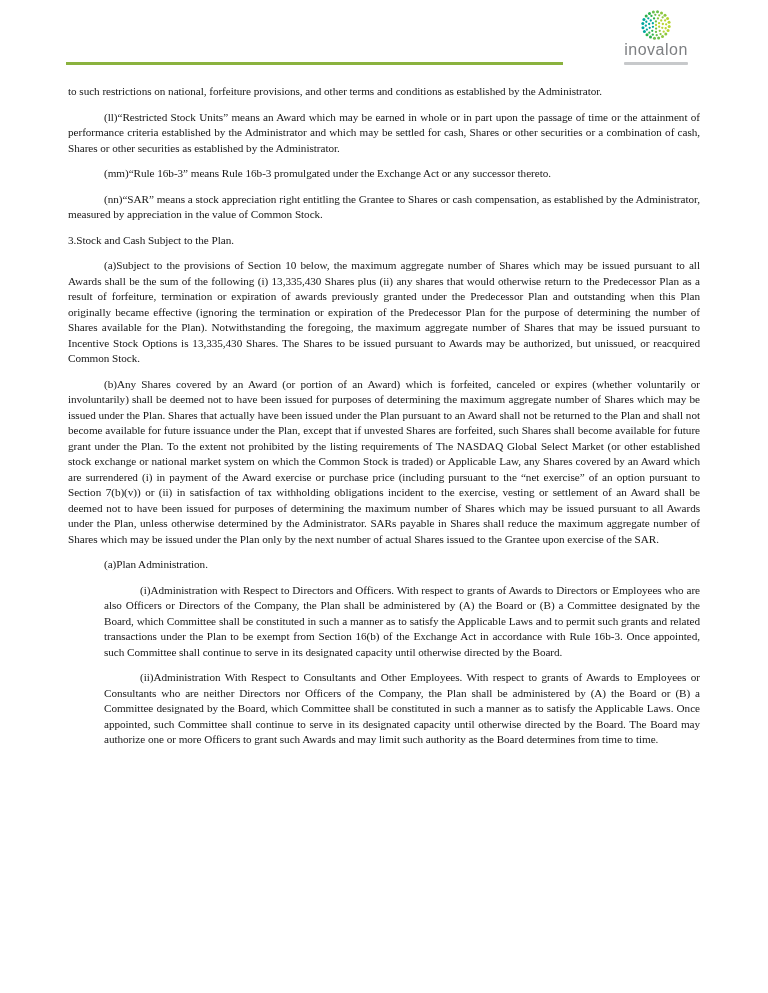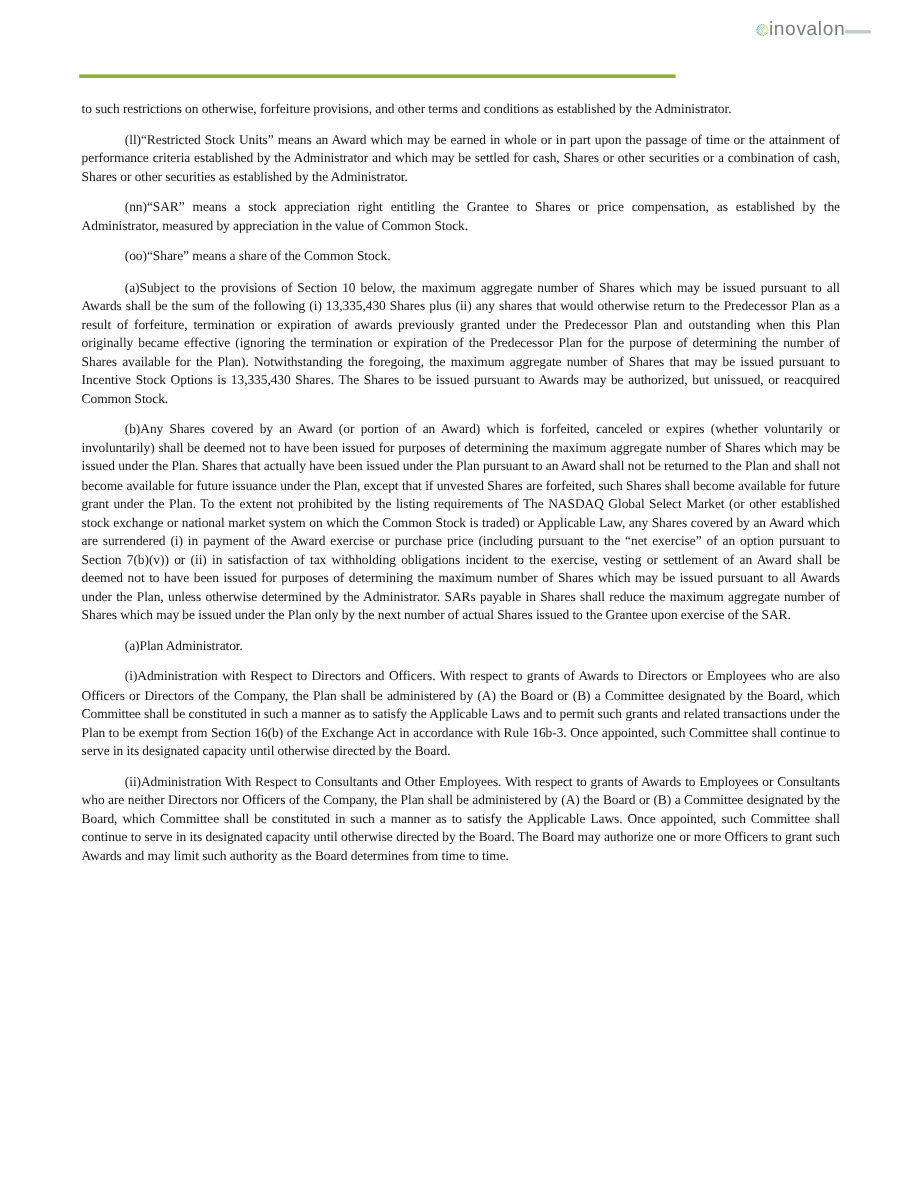--- a/index.html
+++ b/index.html
@@ -14,23 +14,24 @@
   .rule {
     position: absolute;
     left: 66px;
     top: 62px;
     width: 497px;
     height: 2.5px;
   }
   .logo {
     position: absolute;
     top: 9px;
-    right: 42px;
+    right: 64px;
     width: 96px;
     display: flex;
+    flex-direction: column;
     align-items: center;
     text-align: center;
   }
   .sphere { width: 32px; height: 32px; display: block; }
   .brand {
     font-family: "Liberation Sans", "DejaVu Sans", sans-serif;
     font-size: 16px;
     font-weight: 400;
     color: #7d7f82;
     letter-spacing: 0.5px;
@@ -50,21 +51,21 @@
     left: 68px;
     width: 632px;
     color: #161616;
     font-family: "Liberation Serif", "DejaVu Serif", serif;
     font-size: 11.2px;
     line-height: 15.5px;
     letter-spacing: -0.05px;
   }
   .p { margin: 0 0 10px 0; text-align: justify; }
   .ind { text-indent: 36px; }
-  .sub { text-indent: 36px; }
+  .sub { margin-left: 36px; text-indent: 36px; }
   .u { }
 </style>
 </head>
 <body>
 
 <div class="page">
 
   <div class="rule" style="background: rgb(138, 178, 62);"></div>
 
   <div class="logo">
@@ -122,24 +123,25 @@
         <circle cx="25.79" cy="25.00" r="1.5" fill="#8dc63f"></circle>
         <circle cx="22.53" cy="27.59" r="1.5" fill="#8dc63f"></circle>
         <circle cx="18.63" cy="29.04" r="1.5" fill="#6abf4b"></circle>
         <circle cx="14.47" cy="29.21" r="1.5" fill="#6abf4b"></circle>
       </svg>
     <div class="brand">inovalon</div>
     <div class="tagbar"></div>
   </div>
 
   <main class="doc">
-    <p class="p"><span>to such restrictions on otherwise, forfeiture provisions, and other terms and conditions as established by the Administrator.</span></p>
+    <p class="p"><span>to such restrictions on national, forfeiture provisions, and other terms and conditions as established by the Administrator.</span></p>
     <p class="p ind"><span>(ll)“</span><span class="u">Restricted Stock Units</span><span>” means an Award which may be earned in whole or in part upon the passage of time or the attainment of performance criteria established by the Administrator and which may be settled for cash, Shares or other securities or a combination of cash, Shares or other securities as established by the Administrator.</span></p>
-    <p class="p ind"><span>(nn)“</span><span class="u">SAR</span><span>” means a stock appreciation right entitling the Grantee to Shares or price compensation, as established by the Administrator, measured by appreciation in the value of Common Stock.</span></p>
-    <p class="p ind"><span>(oo)“</span><span class="u">Share</span><span>” means a share of the Common Stock.</span></p>
+    <p class="p ind"><span>(mm)“</span><span class="u">Rule 16b-3</span><span>” means Rule 16b-3 promulgated under the Exchange Act or any successor thereto.</span></p>
+    <p class="p ind"><span>(nn)“</span><span class="u">SAR</span><span>” means a stock appreciation right entitling the Grantee to Shares or cash compensation, as established by the Administrator, measured by appreciation in the value of Common Stock.</span></p>
+    <p class="p"><span>3.</span><span class="u">Stock and Cash Subject to the Plan</span><span>.</span></p>
     <p class="p ind"><span>(a)Subject to the provisions of Section 10 below, the maximum aggregate number of Shares which may be issued pursuant to all Awards shall be the sum of the following (i) 13,335,430 Shares </span><span class="u">plus</span><span> (ii) any shares that would otherwise return to the Predecessor Plan as a result of forfeiture, termination or expiration of awards previously granted under the Predecessor Plan and outstanding when this Plan originally became effective (ignoring the termination or expiration of the Predecessor Plan for the purpose of determining the number of Shares available for the Plan). Notwithstanding the foregoing, the maximum aggregate number of Shares that may be issued pursuant to Incentive Stock Options is 13,335,430 Shares. The Shares to be issued pursuant to Awards may be authorized, but unissued, or reacquired Common Stock.</span></p>
     <p class="p ind"><span>(b)Any Shares covered by an Award (or portion of an Award) which is forfeited, canceled or expires (whether voluntarily or involuntarily) shall be deemed not to have been issued for purposes of determining the maximum aggregate number of Shares which may be issued under the Plan. Shares that actually have been issued under the Plan pursuant to an Award shall not be returned to the Plan and shall not become available for future issuance under the Plan, except that if unvested Shares are forfeited, such Shares shall become available for future grant under the Plan. To the extent not prohibited by the listing requirements of The NASDAQ Global Select Market (or other established stock exchange or national market system on which the Common Stock is traded) or Applicable Law, any Shares covered by an Award which are surrendered (i) in payment of the Award exercise or purchase price (including pursuant to the “net exercise” of an option pursuant to Section 7(b)(v)) or (ii) in satisfaction of tax withholding obligations incident to the exercise, vesting or settlement of an Award shall be deemed not to have been issued for purposes of determining the maximum number of Shares which may be issued pursuant to all Awards under the Plan, unless otherwise determined by the Administrator. SARs payable in Shares shall reduce the maximum aggregate number of Shares which may be issued under the Plan only by the next number of actual Shares issued to the Grantee upon exercise of the SAR.</span></p>
-    <p class="p ind"><span>(a)</span><span class="u">Plan Administrator</span><span>.</span></p>
+    <p class="p ind"><span>(a)</span><span class="u">Plan Administration</span><span>.</span></p>
     <p class="p sub"><span>(i)</span><span class="u">Administration with Respect to Directors and Officers</span><span>. With respect to grants of Awards to Directors or Employees who are also Officers or Directors of the Company, the Plan shall be administered by (A) the Board or (B) a Committee designated by the Board, which Committee shall be constituted in such a manner as to satisfy the Applicable Laws and to permit such grants and related transactions under the Plan to be exempt from Section 16(b) of the Exchange Act in accordance with Rule 16b-3. Once appointed, such Committee shall continue to serve in its designated capacity until otherwise directed by the Board.</span></p>
     <p class="p sub"><span>(ii)</span><span class="u">Administration With Respect to Consultants and Other Employees</span><span>. With respect to grants of Awards to Employees or Consultants who are neither Directors nor Officers of the Company, the Plan shall be administered by (A) the Board or (B) a Committee designated by the Board, which Committee shall be constituted in such a manner as to satisfy the Applicable Laws. Once appointed, such Committee shall continue to serve in its designated capacity until otherwise directed by the Board. The Board may authorize one or more Officers to grant such Awards and may limit such authority as the Board determines from time to time.</span></p>
   </main>
 
 </div>
 
 </body></html>

